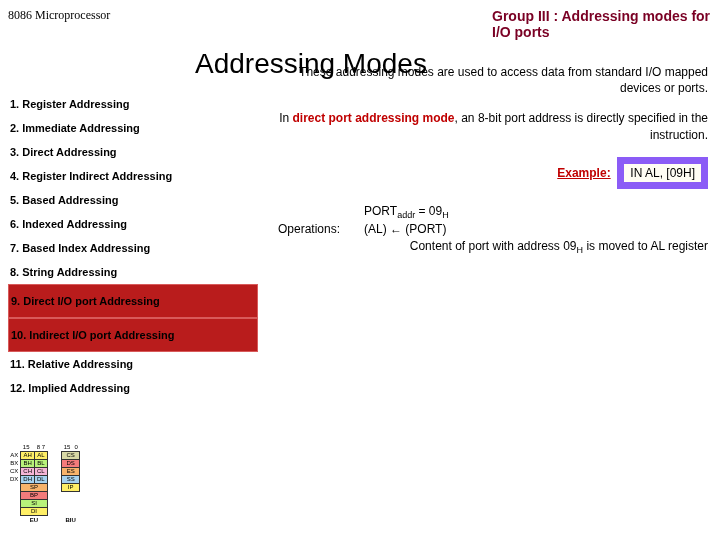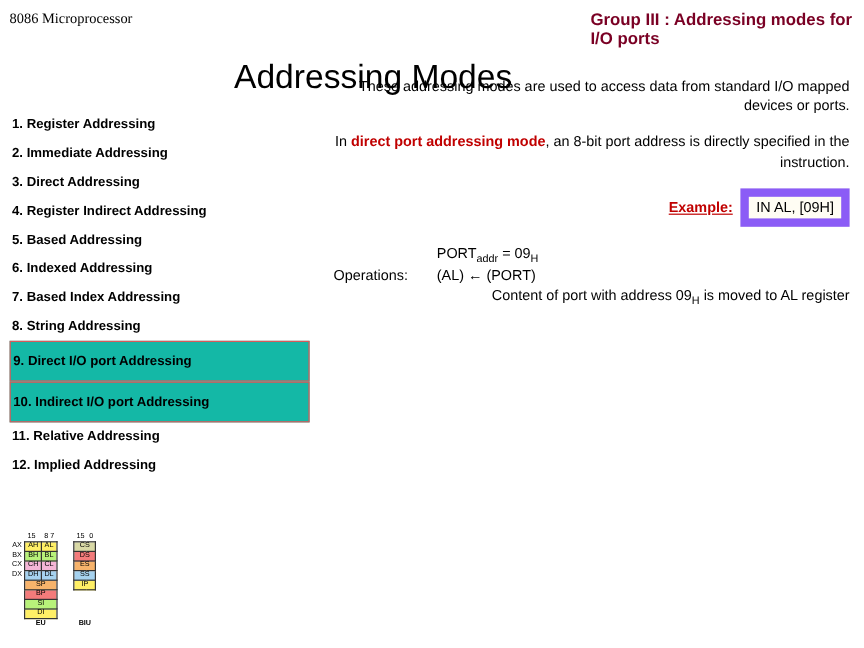--- a/index.html
+++ b/index.html
@@ -7,21 +7,21 @@
   .page{position:relative;width:720px;height:536px;}
   .topic{position:absolute;left:8px;top:8px;font-family:"Times New Roman",serif;
          font-size:12px;color:#000;}
   .group{position:absolute;right:8px;top:8px;width:220px;text-align:left;
          font-size:14px;font-weight:bold;color:#7a0024;}
   .big-title{position:absolute;left:195px;top:48px;font-size:28px;color:#000;
              font-family:Verdana,sans-serif;text-align:center;}
   .mode-list{position:absolute;left:8px;top:72px;width:250px;margin-top:20px;}
   .mode-item{font-size:11px;font-weight:bold;color:#000;margin:0;padding:6px 2px;}
   .mode-item.tall{padding-top:10px;padding-bottom:10px;}
-  .mode-item.hilite{background:#14b8a6;border:1px solid #d85a5a;}
+  .mode-item.hilite{background:#b91c1c;border:1px solid #d85a5a;}
   .body{position:absolute;left:278px;top:64px;width:430px;font-size:12px;
         line-height:1.35;}
   .body p{margin:0 0 14px 0;text-align:right;}
   .term{color:#c00000;font-weight:bold;}
   .ex-label{color:#c00000;text-decoration:underline;font-weight:bold;}
   .code-box{display:inline-block;border:7px solid #8b5cf6;background:#fffdf3;
             padding:1px 6px;color:#000;}
   .ops-row{display:flex;align-items:flex-end;margin-top:6px;}
   .ops-label{min-width:86px;}
   .ops-body{flex:1;}

